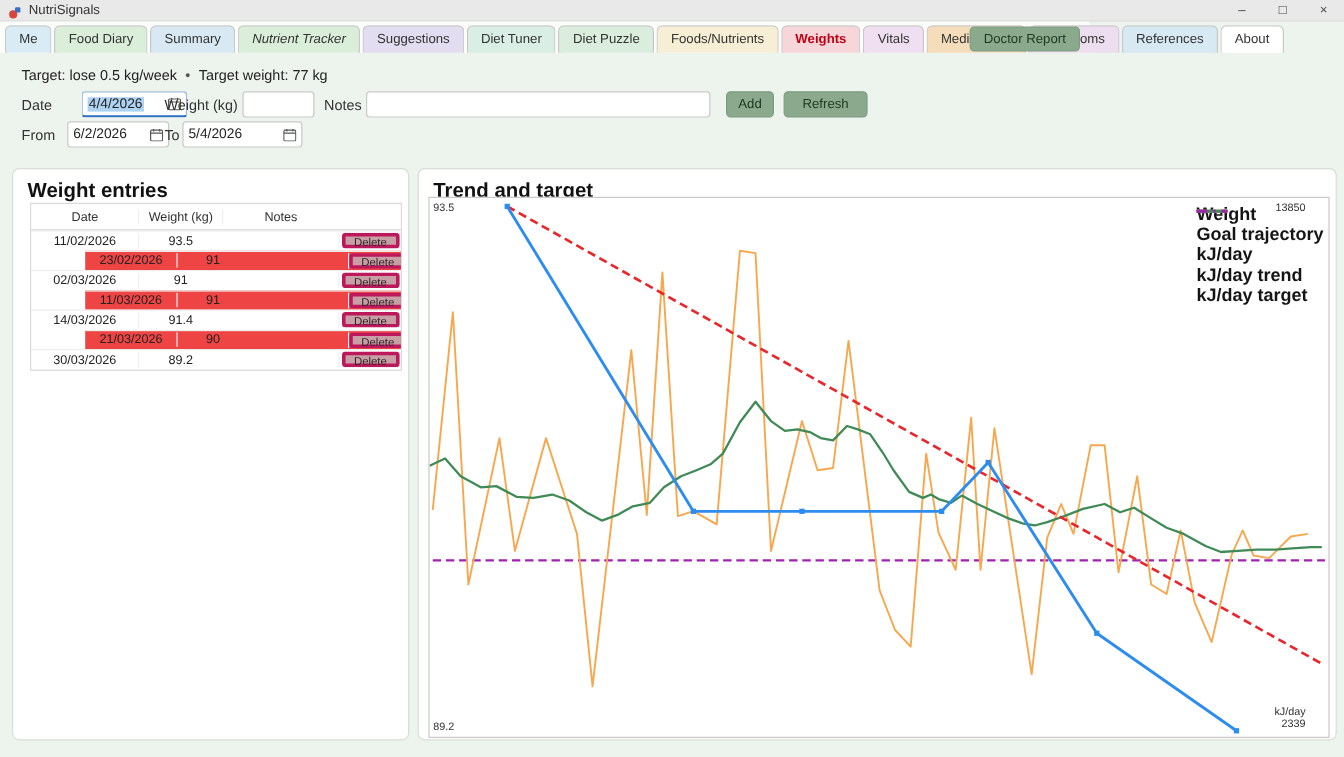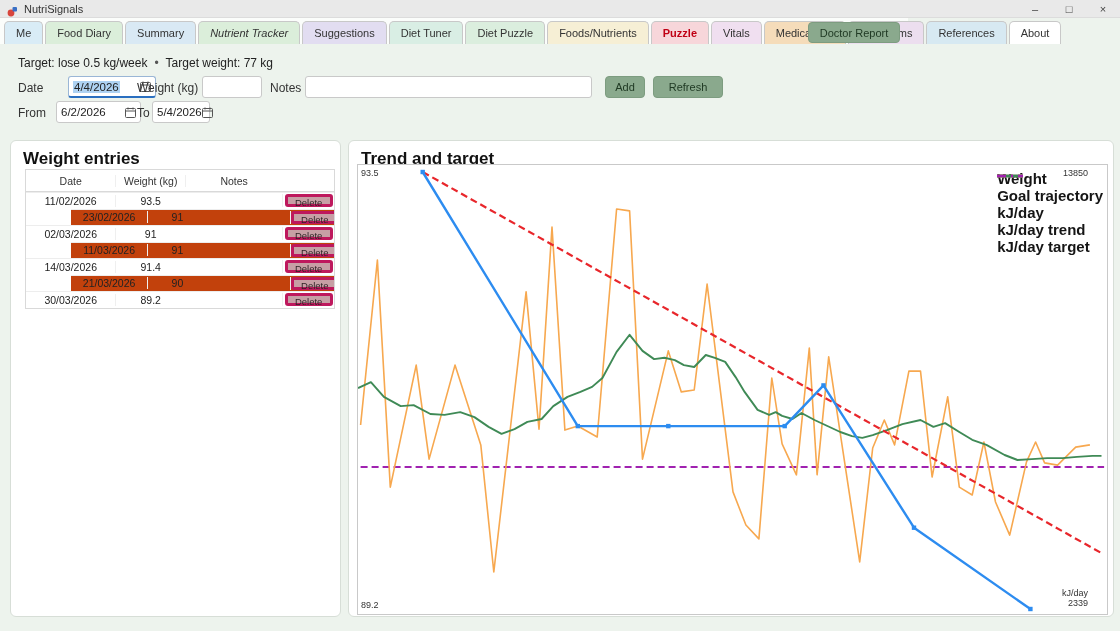--- a/index.html
+++ b/index.html
@@ -43,21 +43,21 @@
   
   .card { position:absolute; background:#fff; border:1px solid #d7ded7; border-radius:6px; }
   #card-left  { left:10px;  top:140px; width:331px; height:477px; }
   #card-right { left:348px; top:140px; width:766px; height:477px; }
   .card-title { position:absolute; left:12px; top:8px; font-size:17px; font-weight:bold; color:#111; }
   
   .wtable { position:absolute; left:14px; top:28px; width:310px; border:1px solid #d9d9d9;
     font-size:10.5px; }
   .trow { display:flex; height:16.5px; align-items:center; border-top:1px solid #ededed; }
   .trow.head { height:22px; border-top:none; border-bottom:1px solid #d9d9d9; color:#333; }
-  .trow.alt { background:#c2410c;margin-left:45px; }
+  .trow.alt { background:#ef4444;margin-left:45px; }
   .tc { text-align:center; overflow:hidden; white-space:nowrap; border-left:1px solid #efefef; }
   .tc:first-child { border-left:none; }
   .tc.c-date{ width:90px; } .tc.c-wt{ width:70px; } .tc.c-notes{ width:98px; } .tc.c-act{ width:52px; }
   .del-btn { display:block; margin:0 auto; width:48px; height:13px; line-height:12px;
     background:#c79fa5; border:3px solid #be185d; border-radius:3px; font-size:9.5px;
     color:#2f2326; text-align:center; }
   
   .plot { position:absolute; left:8px; top:23px; width:751px; height:451px;
     border:1px solid #c9c9c9; background:#fff; }
   .plot svg { position:absolute; left:0; top:0; }
@@ -88,21 +88,21 @@
 <div class="tabbar">
   <div id="tabs-host" style="display:flex;align-items:flex-end;">
       <div class="tab" style="background: rgb(217, 236, 246);">Me</div>
       <div class="tab" style="background: rgb(219, 238, 218);">Food Diary</div>
       <div class="tab" style="background: rgb(217, 233, 244);">Summary</div>
       <div class="tab" style="background: rgb(219, 238, 218); font-style: italic;">Nutrient Tracker</div>
       <div class="tab" style="background: rgb(226, 221, 241);">Suggestions</div>
       <div class="tab" style="background: rgb(217, 238, 228);">Diet Tuner</div>
       <div class="tab" style="background: rgb(219, 238, 222);">Diet Puzzle</div>
       <div class="tab" style="background: rgb(246, 239, 213);">Foods/Nutrients</div>
-      <div class="tab active" style="background: rgb(247, 214, 218); color: rgb(192, 0, 20);">Puzzle</div>
+      <div class="tab active" style="background: rgb(247, 214, 218); color: rgb(192, 0, 20);">Weights</div>
       <div class="tab" style="background: rgb(240, 223, 240);">Vitals</div>
       <div class="tab" style="background: rgb(245, 220, 186);">Medications</div>
       <div class="tab" style="background: rgb(236, 222, 239);">Symptoms</div>
       <div class="tab" style="background: rgb(215, 233, 242);">References</div>
       <div class="tab" style="background: rgb(255, 255, 255);">About</div>
     </div>
   <div class="doctor-btn">Doctor Report</div>
 </div>
 
 <div class="target-line">
@@ -138,21 +138,21 @@
   <span class="cal">
     <svg width="11" height="11">
         <rect x="0.5" y="1.5" width="10" height="9" rx="1" fill="none" stroke="#555"></rect>
         <line x1="0.5" y1="4" x2="10.5" y2="4" stroke="#555"></line>
         <line x1="3" y1="0.5" x2="3" y2="2.5" stroke="#555"></line>
         <line x1="8" y1="0.5" x2="8" y2="2.5" stroke="#555"></line>
       </svg>
   </span>
 </div>
 <span class="lbl" style="left:137px;top:106px;">To</span>
-<div class="inp date" style="left:152px;top:101px;width:58px;">
+<div class="inp date" style="left:152px;top:101px;width:100px;">
   <span>5/4/2026</span>
   <span class="cal">
     <svg width="11" height="11">
         <rect x="0.5" y="1.5" width="10" height="9" rx="1" fill="none" stroke="#555"></rect>
         <line x1="0.5" y1="4" x2="10.5" y2="4" stroke="#555"></line>
         <line x1="3" y1="0.5" x2="3" y2="2.5" stroke="#555"></line>
         <line x1="8" y1="0.5" x2="8" y2="2.5" stroke="#555"></line>
       </svg>
   </span>
 </div>

